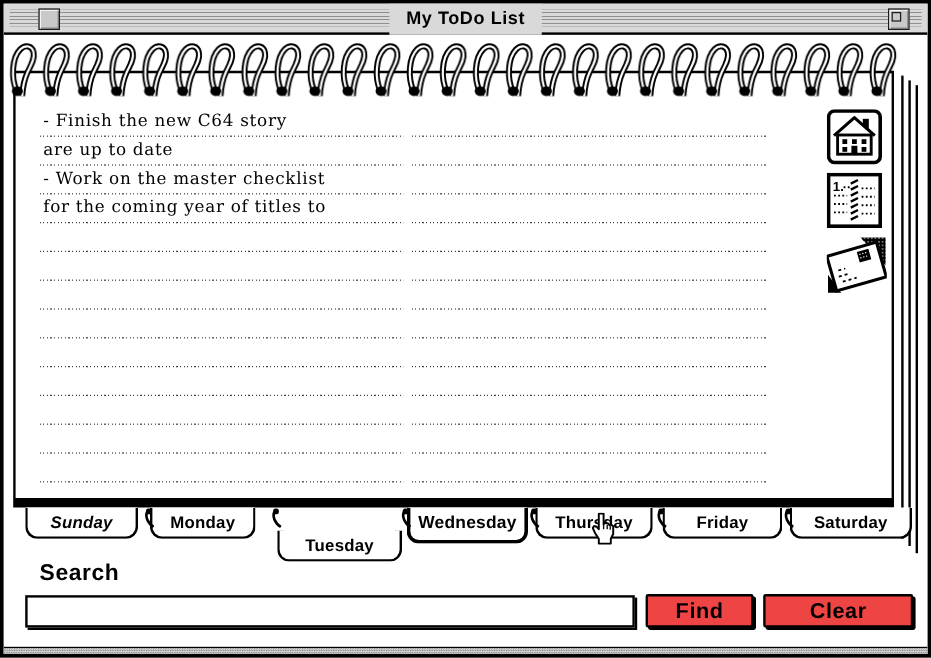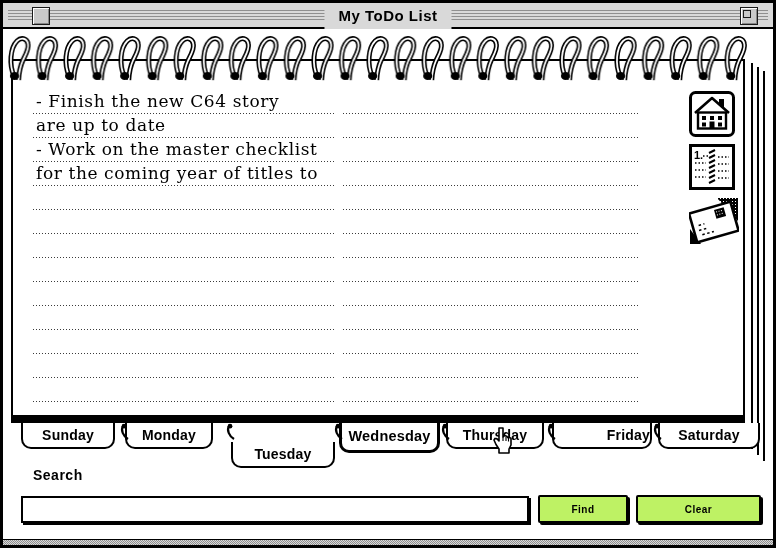--- a/index.html
+++ b/index.html
@@ -26,38 +26,38 @@
   .stackline{position:absolute;width:2px;background:#000;}
   .coils{position:absolute;left:4px;top:32px;width:744px;height:48px;pointer-events:none;}
   
   .rules{position:absolute;top:110px;height:292px;}
   .rules-left{left:30px;width:303px;}
   .rules-right{left:340px;width:296px;}
   .rule{position:absolute;left:0;width:100%;height:1px;
     background:repeating-linear-gradient(90deg,#3b3b3b 0 1px,transparent 1px 3px);}
   
   .notes{position:absolute;left:33px;top:86px;width:302px;
-    font-family:"DejaVu Serif",serif;font-size:17px;letter-spacing:.6px;}
+    font-family:"DejaVu Serif",serif;font-size:14px;letter-spacing:.6px;}
   .noteline{height:24px;line-height:24px;white-space:nowrap;}
   
   .iconbtn{position:absolute;left:686px;width:46px;height:46px;cursor:pointer;}
   
   .tab{position:absolute;top:420px;height:26px;background:#fff;border:2px solid #000;border-top:none;
     border-radius:0 0 10px 10px;text-align:center;font-weight:bold;font-size:14px;line-height:24px;
     letter-spacing:.2px;cursor:pointer;z-index:3;}
   .tab.selected{height:30px;border-width:3px;line-height:26px;z-index:4;font-size:14.5px;}
   .clip{position:absolute;top:420px;width:13px;height:17px;z-index:5;}
   
   .cursorhand{position:absolute;left:487px;top:424px;z-index:9;pointer-events:none;}
   
-  .searchlabel{position:absolute;left:30px;top:464px;font-weight:bold;font-size:14px;letter-spacing:.5px;}
+  .searchlabel{position:absolute;left:30px;top:464px;font-weight:bold;font-size:19px;letter-spacing:.5px;}
   .searchinput{position:absolute;left:18px;top:493px;width:508px;height:27px;border:2px solid #000;
     box-shadow:2px 2px 0 #000;background:#fff;font-size:16px;padding:0 6px;outline:none;border-radius:0;}
-  .btn{position:absolute;top:492px;height:28px;background:#bef264;border:2px solid #000;border-radius:2px;
-    box-shadow:2px 2px 0 #000;font-weight:bold;font-size:10px;letter-spacing:.5px;cursor:pointer;
+  .btn{position:absolute;top:492px;height:28px;background:#ef4444;border:2px solid #000;border-radius:2px;
+    box-shadow:2px 2px 0 #000;font-weight:bold;font-size:18px;letter-spacing:.5px;cursor:pointer;
     font-family:"Liberation Sans",sans-serif;}
   .findbtn{left:535px;width:90px;}
   .clearbtn{left:633px;width:125px;}
   
   .dither{position:absolute;left:0;right:0;top:536px;height:8px;
     background:repeating-conic-gradient(#8f8f8f 0% 25%,#d9d9d9 0% 50%);background-size:2px 2px;
     border-top:1px solid #000;}
 </style>
 </head>
 <body>
@@ -165,26 +165,26 @@
       <path d="M1,32 L12,47 L1,47 Z" fill="#000"></path>
       <g transform="rotate(-16 25 24)">
         <rect x="3" y="10" width="43" height="30" fill="#fff" stroke="#000" stroke-width="2.6"></rect>
         <rect x="28" y="13.5" width="10" height="9" fill="#000"></rect>
         <path d="M29.5,16 h7 M29.5,19 h7" stroke="#fff" stroke-width="1" stroke-dasharray="1 1.5"></path>
         <path d="M9,24 h6 M8,29 h9 M10,34 h12" stroke="#000" stroke-width="1.5" stroke-dasharray="2.5 2.5"></path>
       </g>
     </svg>
   </div>
 
-  <div class="tab" style="left:18px;width:94px;">Sunday</div>
+  <div class="tab" style="left:18px;width:94px;font-style:italic;">Sunday</div>
   <div class="tab" style="left:122px;width:88px;">Monday</div>
   <div class="tab" style="left:228px;width:104px;margin-top:19px;">Tuesday</div>
   <div class="tab selected" style="left:336px;width:101px;">Wednesday</div>
   <div class="tab" style="left:443px;width:98px;">Thursday</div>
-  <div class="tab" style="left:549px;width:100px;text-align:right;">Friday</div>
+  <div class="tab" style="left:549px;width:100px;">Friday</div>
   <div class="tab" style="left:655px;width:102px;">Saturday</div>
 
   <div class="cursorhand">
     <svg width="24" height="28" viewBox="0 0 22 28">
       <path d="M8,1 L12,1 L12,10 L13.5,8.6 L15.8,9.2 L16.8,10.6 L18,10.2 L20,11.4 L20,18 L18,22 L18,26 L8,26 L8,22 L5,17.5 L3,13 L4,11.4 L6.2,12 L8,14 Z" fill="#fff" stroke="#000" stroke-width="1.6" stroke-linejoin="round"></path>
       <path d="M12,10 L12,14 M15,10 L15,14 M17.5,11 L17.5,14.5" stroke="#000" stroke-width="1.1" fill="none"></path>
     </svg>
   </div>
 
   <div class="searchlabel">Search</div>

